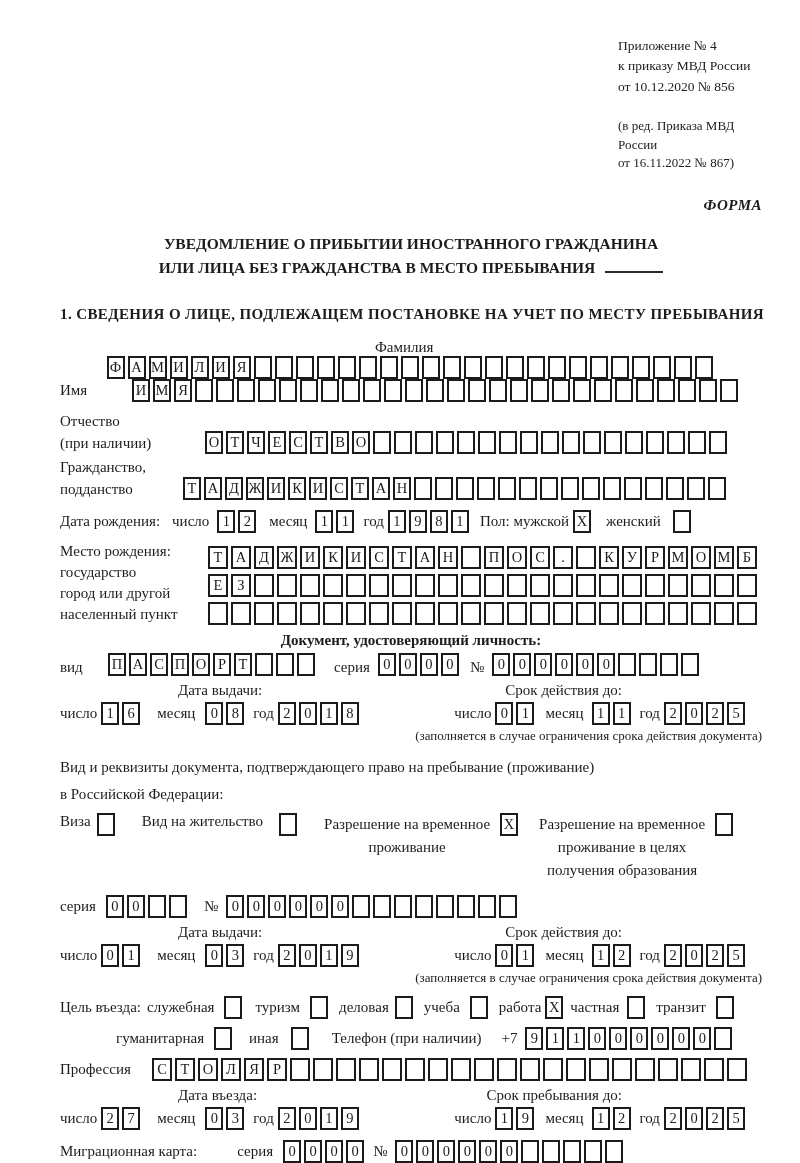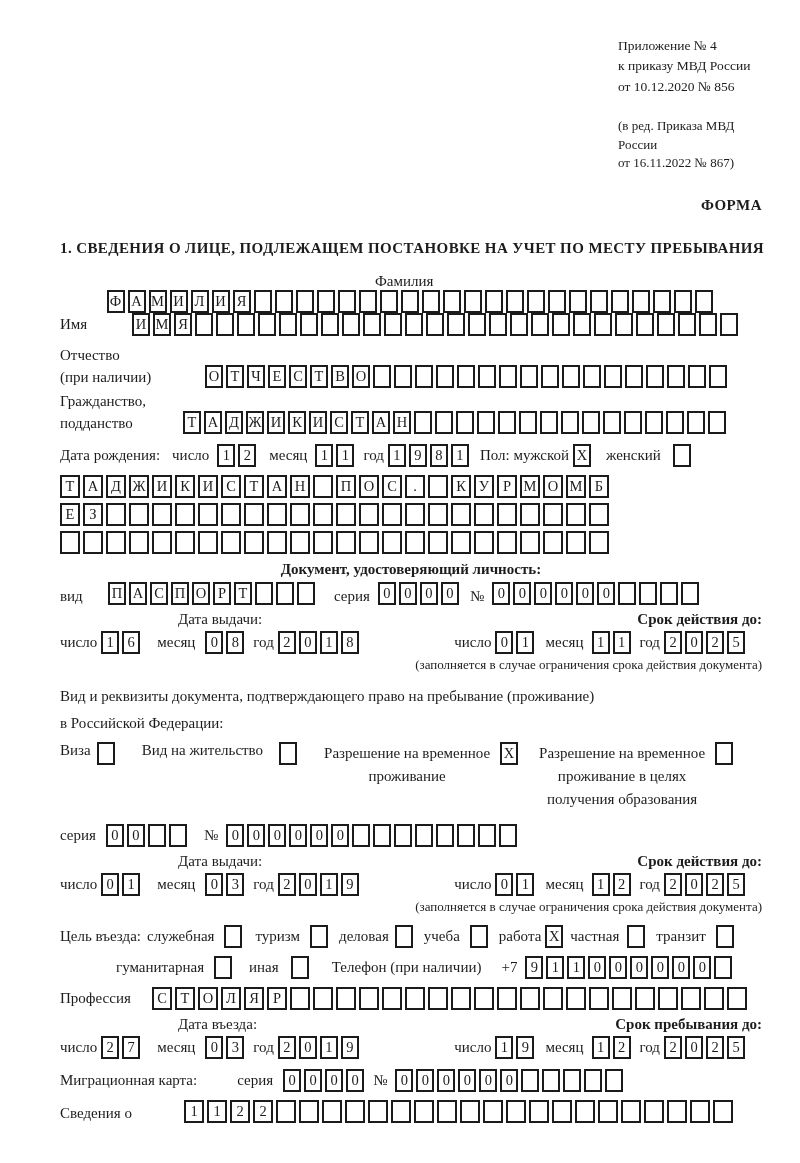--- a/index.html
+++ b/index.html
@@ -32,29 +32,29 @@
   .ml4{margin-left:4px;}.ml6{margin-left:6px;}.ml8{margin-left:8px;}
   .ml10{margin-left:10px;}.ml12{margin-left:12px;}.ml14{margin-left:14px;}
   .ml16{margin-left:16px;}.ml18{margin-left:18px;}.ml20{margin-left:20px;}
   .ml24{margin-left:24px;}.ml40{margin-left:40px;}
   .ml56{margin-left:56px;}
   .mt2{margin-top:2px;}.mt4{margin-top:4px;align-items:flex-end;}.mt6{}
   .mt8{margin-top:8px;}.mt10{margin-top:10px;}.mt12{margin-top:12px;}.mt16{margin-top:16px;flex-direction:column;}
   
   .annex{margin-left:558px;font-size:13.5px;line-height:1.5;}
   .annex2{margin-top:20px;font-size:13px;line-height:1.45;}
-  .forma{text-align:right;font-weight:bold;margin-top:24px;letter-spacing:0.5px;}
+  .forma{text-align:right;font-weight:bold;margin-top:24px;letter-spacing:0.5px;font-style:italic;}
   .title{text-align:center;font-weight:bold;font-size:15.5px;line-height:1.55;margin-top:18px;}
   .blank-line{display:inline-block;width:58px;height:11px;border-bottom:2.5px solid #2c2c2c;margin-left:10px;}
   .sec{font-weight:bold;font-size:15px;letter-spacing:0.4px;margin-top:26px;white-space:nowrap;}
   .center-b{text-align:center;font-weight:bold;margin-top:7px;}
   
   .dhead{display:flex;margin-top:6px;}
   .dhead .h1{margin-left:118px;}
-  .dhead .h2{margin-left:auto;font-weight:bold;}
+  .dhead .h2{margin-left:auto;margin-right:140px;}
   .drow{display:flex;align-items:center;margin-top:3px;white-space:nowrap;}
   .grp{display:flex;align-items:center;flex:none;}
   .rgrp{margin-left:auto;margin-right:14px;}
   .note{text-align:right;font-size:13px;margin-top:3px;}
   .para{margin-top:10px;line-height:1.75;}
   
   .permits{display:flex;align-items:flex-start;margin-top:6px;}
   .pitem{display:flex;align-items:flex-start;}
   .plabel{text-align:center;line-height:1.55;flex:none;}
 </style>
@@ -68,20 +68,24 @@
     <div>к приказу МВД России</div>
     <div>от 10.12.2020 № 856</div>
     <div class="annex2">
       <div>(в ред. Приказа МВД России</div>
       <div>от 16.11.2022 № 867)</div>
     </div>
   </div>
 
   <div class="forma">ФОРМА</div>
 
+  <div class="title">
+    <div>УВЕДОМЛЕНИЕ О ПРИБЫТИИ ИНОСТРАННОГО ГРАЖДАНИНА</div>
+    <div><span>ИЛИ ЛИЦА БЕЗ ГРАЖДАНСТВА В МЕСТО ПРЕБЫВАНИЯ</span><span class="blank-line"></span></div>
+  </div>
 
   <div class="sec">1. СВЕДЕНИЯ О ЛИЦЕ, ПОДЛЕЖАЩЕМ ПОСТАНОВКЕ НА УЧЕТ ПО МЕСТУ ПРЕБЫВАНИЯ</div>
 
   <div class="row mt16">
     <span class="lbl w72">Фамилия</span>
     <span class="boxes">
         <span class="cell">Ф</span>
         <span class="cell">А</span>
         <span class="cell">М</span>
         <span class="cell">И</span>
@@ -240,20 +244,26 @@
     <span class="boxes ml4">
         <span class="cell">X</span>
       </span>
     <span class="lbl ml12">женский</span>
     <span class="boxes ml12">
         <span class="cell"></span>
       </span>
   </div>
 
   <div class="row top mt8">
+    <div class="lblcol4 w148">
+      <div>Место рождения:</div>
+      <div>государство</div>
+      <div>город или другой</div>
+      <div>населенный пункт</div>
+    </div>
     <div class="stack">
       <span class="boxes lg">
           <span class="cell">Т</span>
           <span class="cell">А</span>
           <span class="cell">Д</span>
           <span class="cell">Ж</span>
           <span class="cell">И</span>
           <span class="cell">К</span>
           <span class="cell">И</span>
           <span class="cell">С</span>

